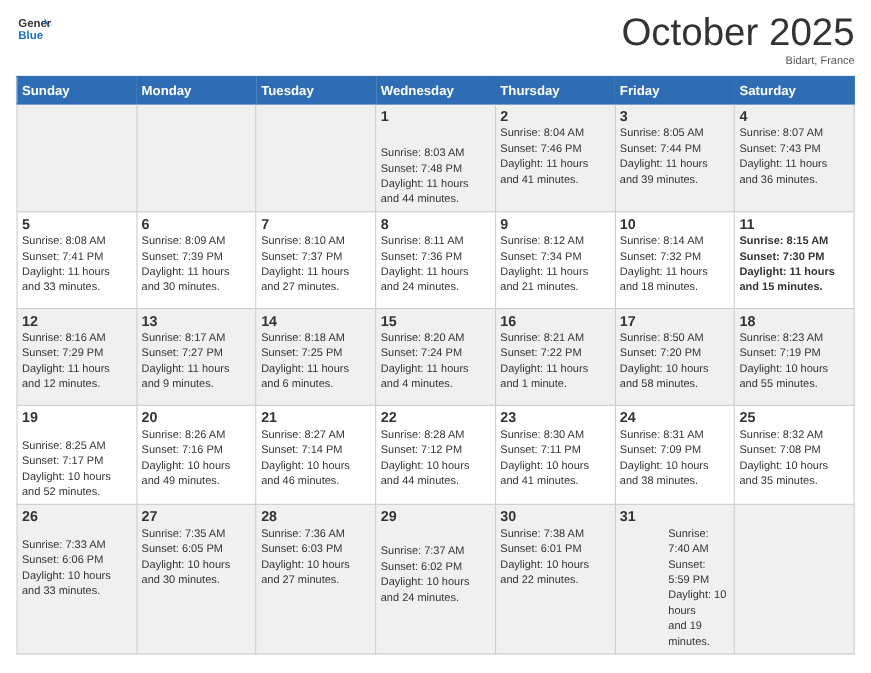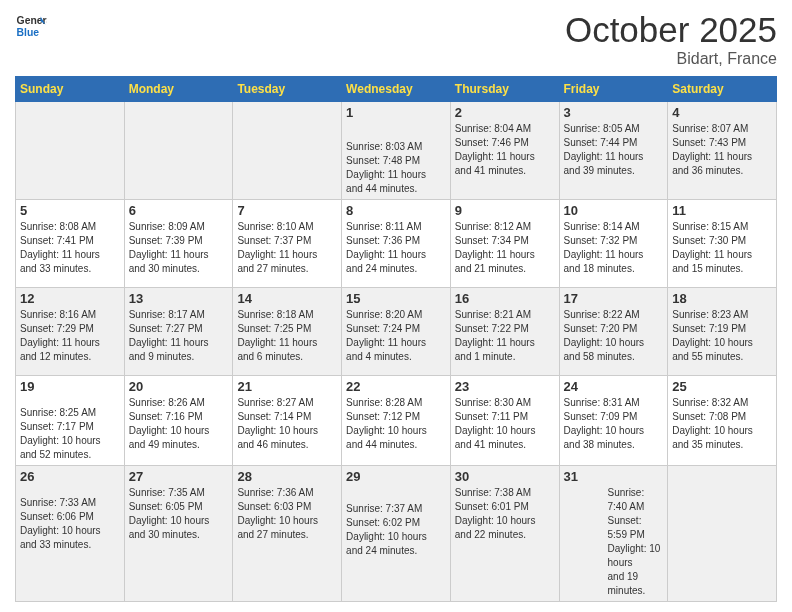--- a/index.html
+++ b/index.html
@@ -33,31 +33,31 @@
     }
     .title-block {
       text-align: right;
     }
     .month-title {
       font-size: 35px;
       font-weight: normal;
       color: #333;
     }
     .location {
-      font-size: 16px;
+      font-size: 10px;
       color: #555;
     }
     .calendar {
       width: 100%;
       border-collapse: collapse;
       border: 1px solid #ccc;
     }
     .calendar th {
       background: #2e6db4;
-      color: #fde047;
+      color: #ffffff;
       font-size: 12px;
       font-weight: bold;
       padding: 5px 4px;
       text-align: left;
       border: 1px solid #2e6db4;
     }
     .calendar td {
       border: 1px solid #ccc;
       vertical-align: top;
       padding: 3px 4px;
@@ -186,21 +186,21 @@
           </td>
           <td>
             <span class="day-num">10</span>
             <div class="cell-text" style="white-space: pre-line;">Sunrise: 8:14 AM
 Sunset: 7:32 PM
 Daylight: 11 hours
 and 18 minutes.</div>
           </td>
           <td>
             <span class="day-num">11</span>
-            <div class="cell-text" style="white-space: pre-line;">Sunrise: 8:15 AM
+            <div class="cell-text" style="white-space: pre-line; font-weight: bold;">Sunrise: 8:15 AM
 Sunset: 7:30 PM
 Daylight: 11 hours
 and 15 minutes.</div>
           </td>
         </tr>
         <tr class="row-shaded">
           <td>
             <span class="day-num">12</span>
             <div class="cell-text" style="white-space: pre-line;">Sunrise: 8:16 AM
 Sunset: 7:29 PM
@@ -230,21 +230,21 @@
           </td>
           <td>
             <span class="day-num">16</span>
             <div class="cell-text" style="white-space: pre-line;">Sunrise: 8:21 AM
 Sunset: 7:22 PM
 Daylight: 11 hours
 and 1 minute.</div>
           </td>
           <td>
             <span class="day-num">17</span>
-            <div class="cell-text" style="white-space: pre-line;">Sunrise: 8:22 AM
+            <div class="cell-text" style="white-space: pre-line;">Sunrise: 8:50 AM
 Sunset: 7:20 PM
 Daylight: 10 hours
 and 58 minutes.</div>
           </td>
           <td>
             <span class="day-num">18</span>
             <div class="cell-text" style="white-space: pre-line;">Sunrise: 8:23 AM
 Sunset: 7:19 PM
 Daylight: 10 hours
 and 55 minutes.</div>

